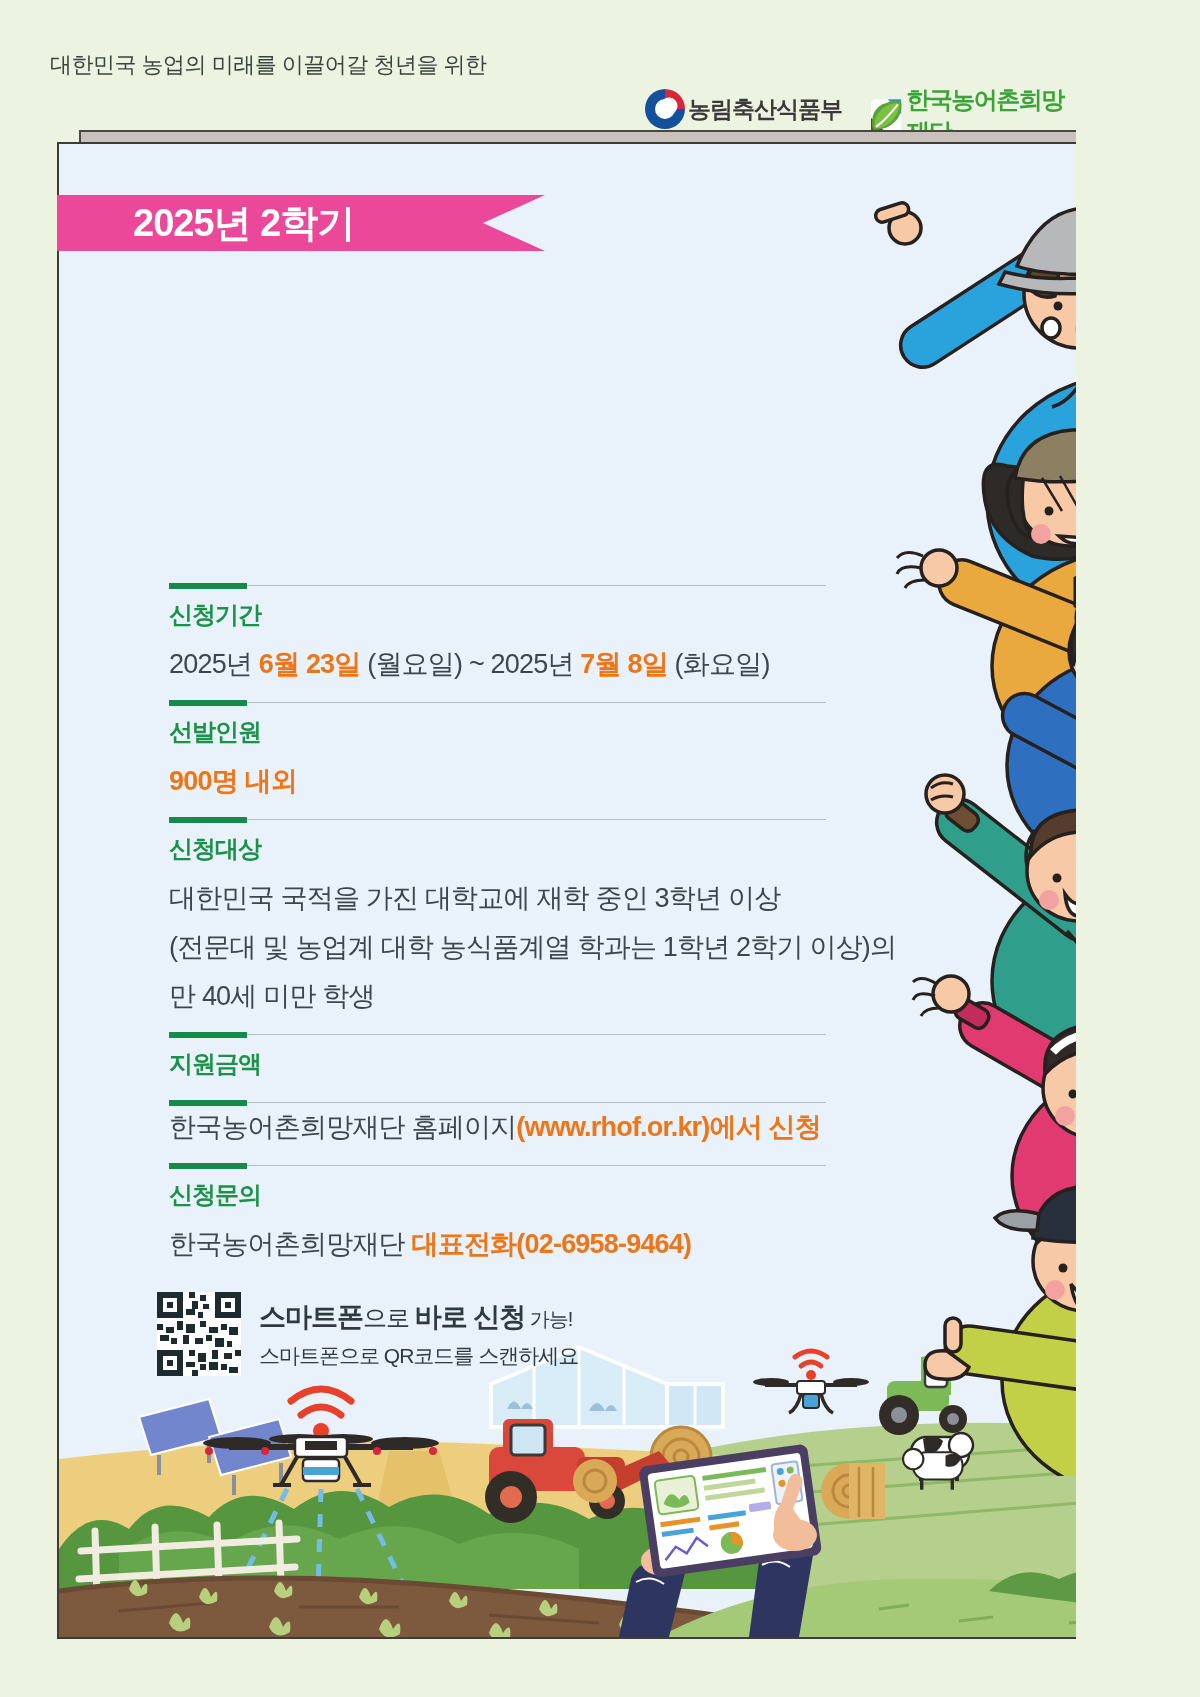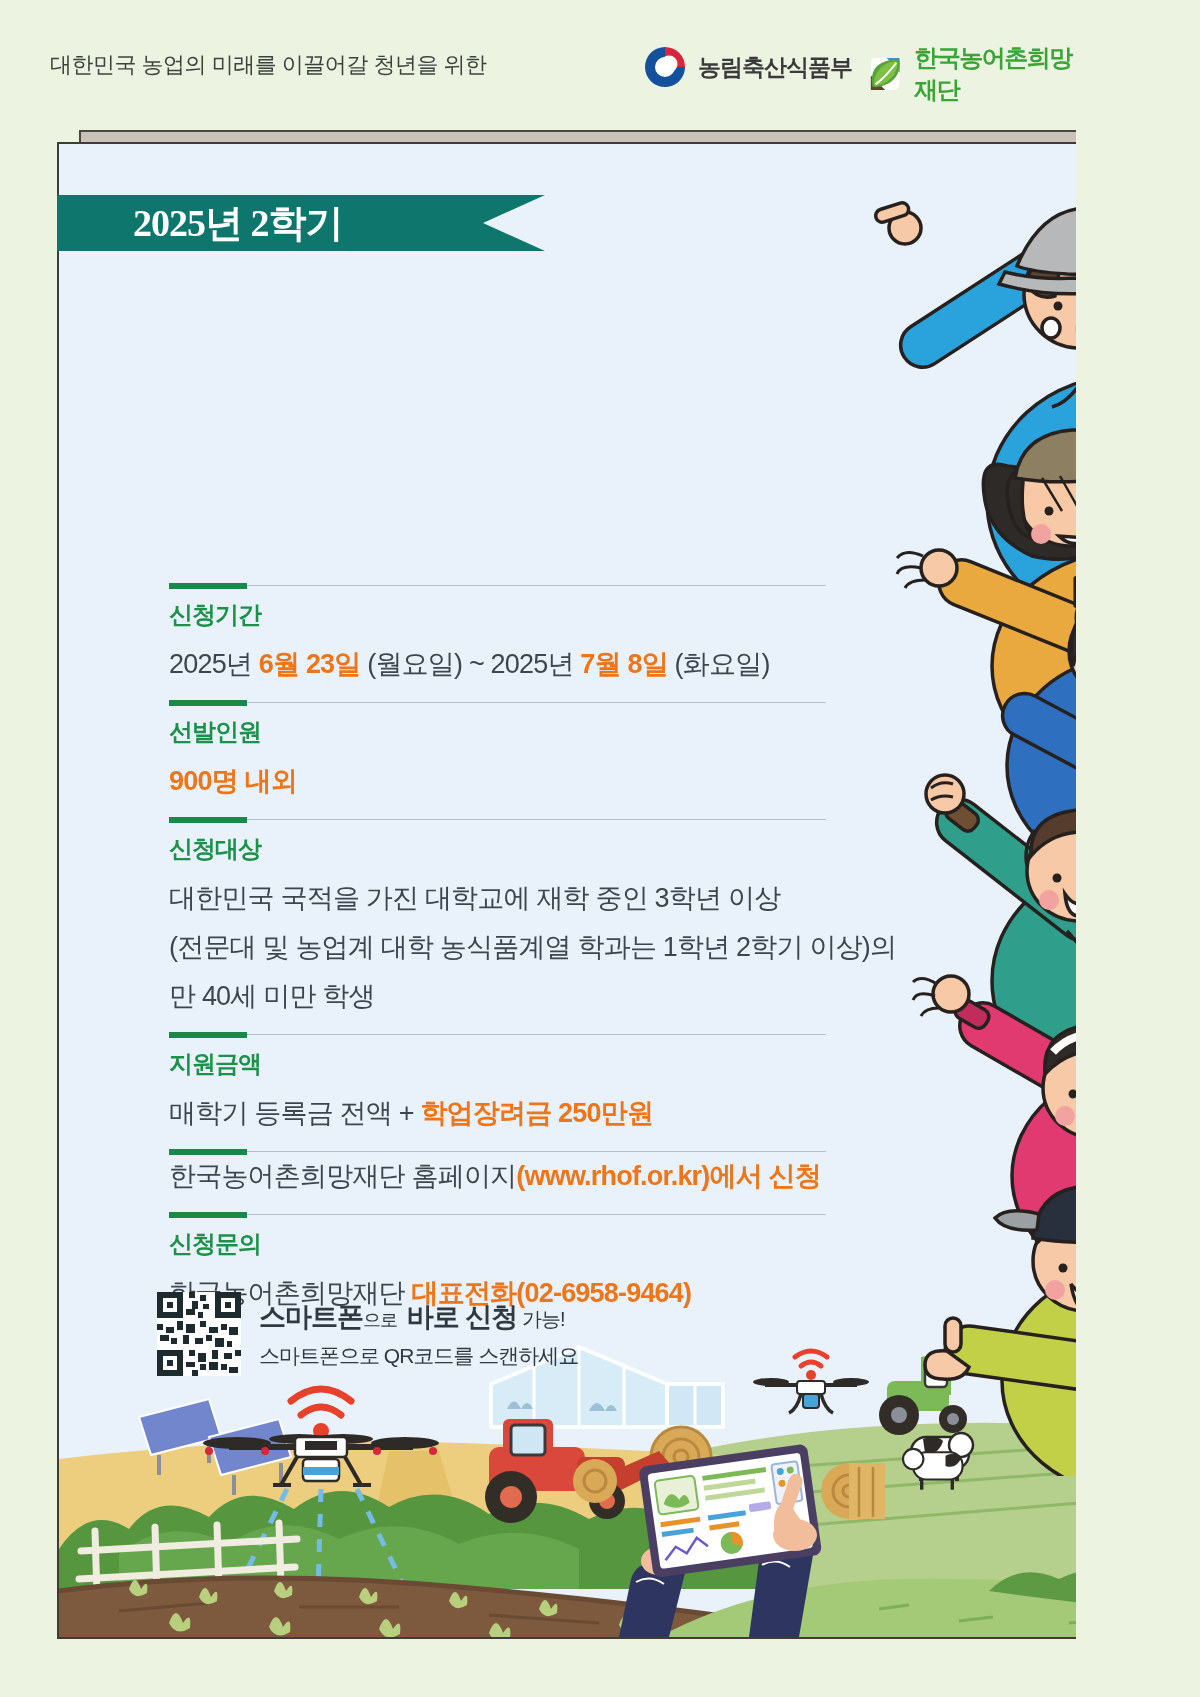--- a/index.html
+++ b/index.html
@@ -1,36 +1,36 @@
 <!DOCTYPE html>
 <html><head>
 <meta charset="utf-8">
 <style>
   html,body{margin:0;padding:0;}
   body{background:#edf3e1;font-family:"Liberation Sans","DejaVu Sans",sans-serif;}
   .canvas{position:relative;width:1076px;height:1697px;background:#edf3e1;overflow:hidden;}
 
   
   .tagline{position:absolute;left:50px;top:50px;font-size:22px;color:#3b433d;letter-spacing:-0.5px;}
-  .logo-group{position:absolute;display:flex;align-items:center;gap:10px;}
+  .logo-group{position:absolute;display:flex;align-items:center;gap:0;margin-top:42px;}
   .logo-ministry{left:642px;top:44px;}
   .logo-foundation{left:866px;top:42px;}
   .logo-ministry .logo-text{font-size:23px;font-weight:700;color:#3a3a3a;letter-spacing:-1px;}
   .logo-foundation .logo-text{font-size:24px;font-weight:800;color:#3aa437;letter-spacing:-1.5px;}
 
   
   .paper-back{position:absolute;left:79px;top:130px;width:1076px;height:1489px;
     background:#c9c1bc;border:2px solid #4a4741;box-sizing:border-box;}
   .page{position:absolute;left:57px;top:142px;width:1086px;height:1497px;
     background:#e9f2fa;border:2px solid #3f3c38;box-sizing:border-box;}
 
   
-  .ribbon{position:absolute;left:-2px;top:51px;width:488px;height:56px;background:#0f766e;
+  .ribbon{position:absolute;left:-2px;top:51px;width:488px;height:56px;background:#ec4899;
     clip-path:polygon(0 0,100% 0,calc(100% - 62px) 50%,100% 100%,0 100%);
-    display:flex;align-items:center;z-index:2;font-family:Liberation Serif, serif;}
+    display:flex;align-items:center;z-index:2;}
   .ribbon span{color:#ffffff;font-size:38px;font-weight:700;letter-spacing:-1px;margin-left:76px;}
 
   
   .big-title{position:absolute;left:100px;top:136px;z-index:2;color:#4e3a33;
     font-size:84px;font-weight:800;letter-spacing:-4px;line-height:108px;white-space:nowrap;}
 
   
   .sections{position:absolute;left:110px;top:441px;width:657px;z-index:2;}
   .section{position:relative;}
   .divider{height:0;border-top:1px solid #b4bfc6;position:relative;}
@@ -39,21 +39,21 @@
   .body-line{font-size:27px;line-height:49px;letter-spacing:-0.8px;white-space:nowrap;}
   .section{padding-bottom:13px;}
   .t-dark{color:#3d464d;}
   .t-orange{color:#ee7518;font-weight:800;}
 
   
   .qr-row{position:absolute;left:98px;top:1148px;display:flex;gap:18px;z-index:2;}
   .qr-texts{padding-top:7px;}
   .qr-line1{font-size:25px;color:#2e3a40;letter-spacing:-1px;}
   .qr-line1 .t-bold{font-weight:800;font-size:27px;}
-  .qr-line1 .t-reg{font-weight:400;font-size:18px;font-family:Liberation Mono, monospace;}
+  .qr-line1 .t-reg{font-weight:400;font-size:24px;}
   .qr-line1 .t-small{font-weight:400;font-size:20px;text-align:center;}
   .qr-line2{font-size:21px;color:#2e3a40;margin-top:7px;letter-spacing:-1px;}
 
   
   .farm{position:absolute;left:0px;top:1195px;width:1082px;height:298px;z-index:1;}
   .people{position:absolute;left:768px;top:22px;width:342px;height:1310px;z-index:3;}
 </style>
 </head>
 <body>
 
@@ -107,21 +107,20 @@
         <div class="section">
           <div class="divider"></div>
           <div class="section-heading">신청대상</div>
           <div class="body-line"><span class="t-dark">대한민국 국적을 가진 대학교에 재학 중인 3학년 이상</span></div>
           <div class="body-line"><span class="t-dark">(전문대 및 농업계 대학 농식품계열 학과는 1학년 2학기 이상)의</span></div>
           <div class="body-line"><span class="t-dark">만 40세 미만 학생</span></div>
         </div>
         <div class="section">
           <div class="divider"></div>
           <div class="section-heading">지원금액</div>
-          <div class="body-line"><span class="t-dark">매학기 등록금 전액 + </span><span class="t-orange">학업장려금 250만원</span></div>
         </div>
         <div class="section">
           <div class="divider"></div>
           <div class="body-line"><span class="t-dark">한국농어촌희망재단 홈페이지</span><span class="t-orange">(www.rhof.or.kr)에서 신청</span></div>
         </div>
         <div class="section">
           <div class="divider"></div>
           <div class="section-heading">신청문의</div>
           <div class="body-line"><span class="t-dark">한국농어촌희망재단 </span><span class="t-orange">대표전화(02-6958-9464)</span></div>
         </div>

